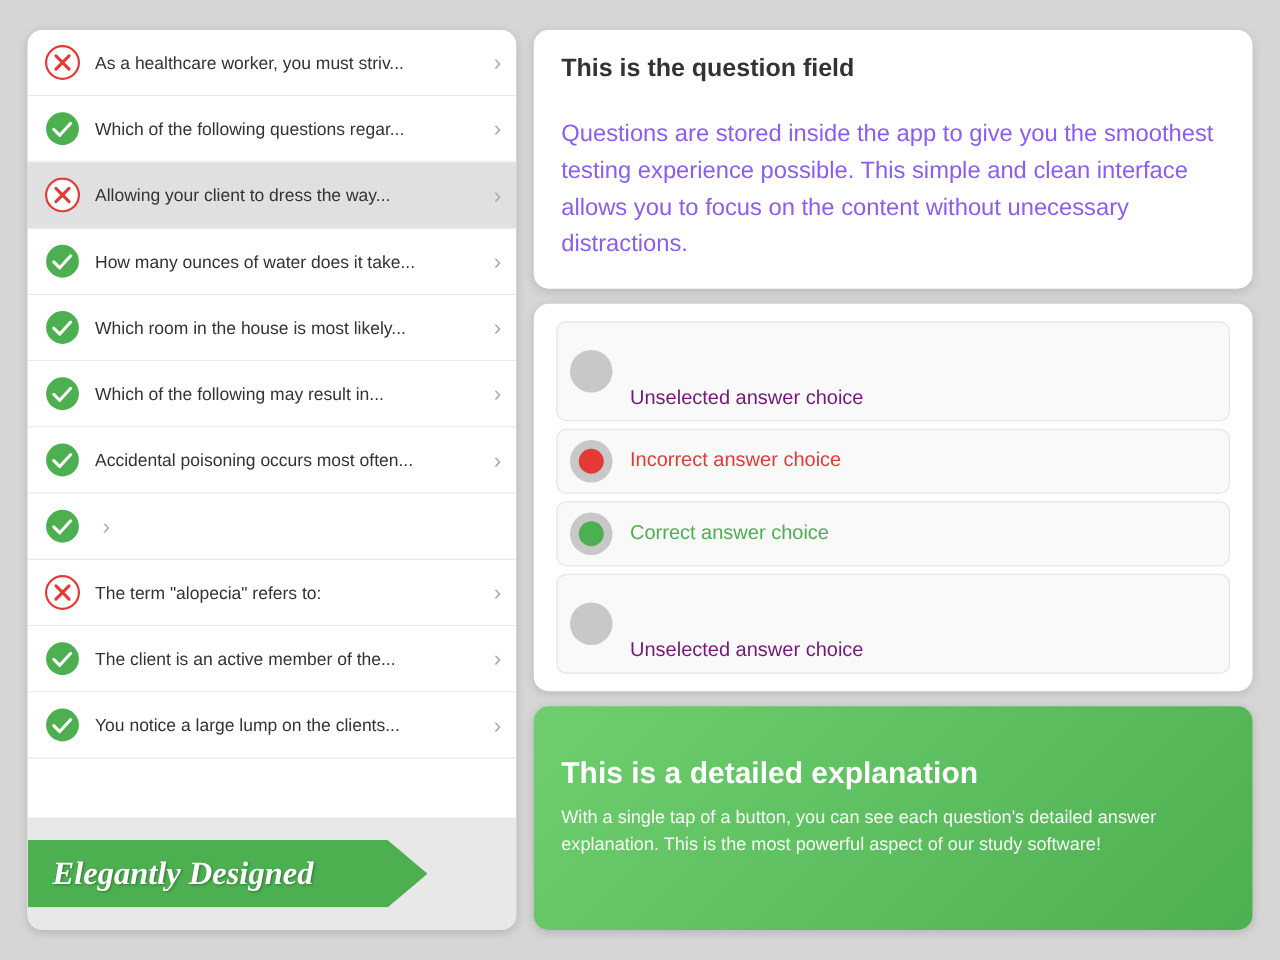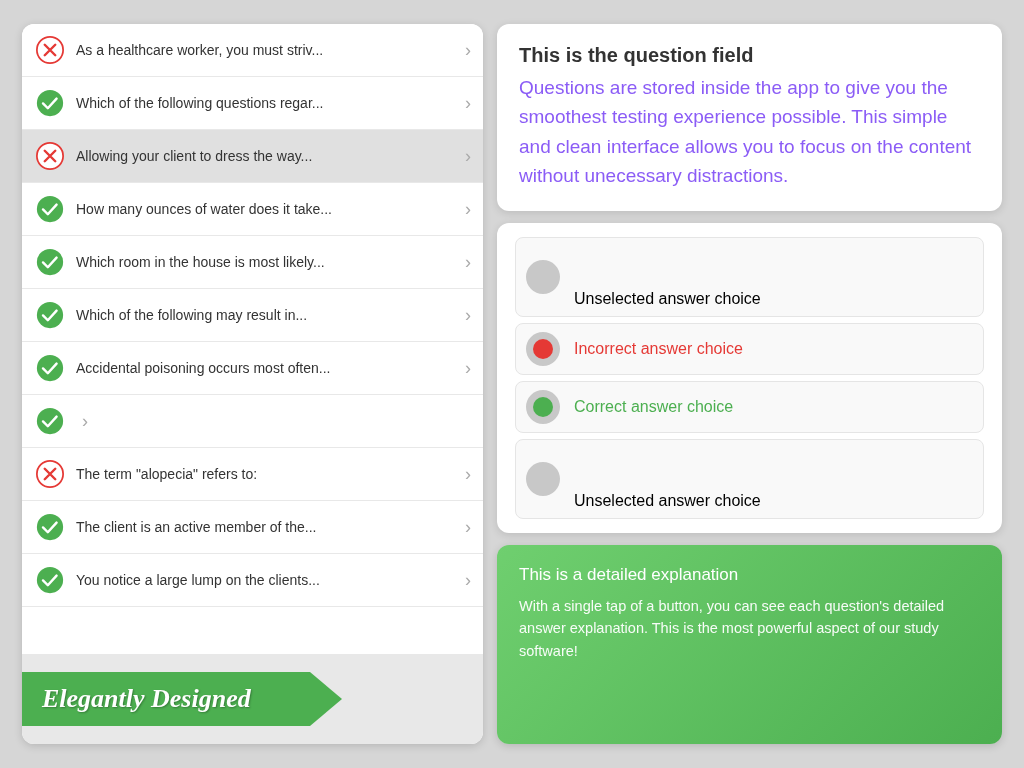--- a/index.html
+++ b/index.html
@@ -15,21 +15,21 @@
     }
     .container {
       display: flex;
       gap: 14px;
       width: 1000px;
       height: 740px;
       padding: 10px;
     }
     
     .left-panel {
-      width: 461px;
+      width: 391px;
       background: white;
       border-radius: 12px;
       overflow: hidden;
       box-shadow: 0 2px 8px rgba(0,0,0,0.15);
       display: flex;
       flex-direction: column;
     }
     .question-list {
       flex: 1;
       overflow-y: auto;
@@ -107,21 +107,21 @@
       background: white;
       border-radius: 12px;
       padding: 20px 22px;
       box-shadow: 0 2px 8px rgba(0,0,0,0.12);
       min-height: 180px;
     }
     .question-card-title {
       font-size: 20px;
       font-weight: bold;
       color: #333;
-      margin-bottom: 6px;
+      margin-bottom: 26px;
     }
     .question-card-body {
       font-size: 19px;
       color: #8b5cf6;
       line-height: 1.55;
     }
     
     .answers-card {
       background: white;
       border-radius: 12px;
@@ -160,37 +160,38 @@
     }
     .radio-inner.correct {
       background: #4caf50;
     }
     .radio-inner.incorrect {
       background: #e53935;
     }
     .answer-label {
       font-size: 16px;
     }
-    .answer-label.unselected { color: #000000; margin-top: 44px; }
+    .answer-label.unselected { color: #701a75; margin-top: 44px; }
     .answer-label.correct { color: #4caf50; font-weight: 500; }
     .answer-label.incorrect { color: #e53935; font-weight: 500; }
 
     
     .explanation-card {
       background: linear-gradient(135deg, #6fcf6f, #4caf50);
       border-radius: 12px;
       padding: 20px 22px;
       box-shadow: 0 2px 8px rgba(0,0,0,0.15);
       flex: 1;
     }
     .explanation-title {
-      font-size: 17px;
-      font-weight: normal;
+      font-size: 24px;
+      font-weight: bold;
       color: white;
       margin-bottom: 10px;
+      margin-top: 20px;
     }
     .explanation-body {
       font-size: 14.5px;
       color: rgba(255,255,255,0.95);
       line-height: 1.55;
     }
   </style>
 </head>
 <body>
 

